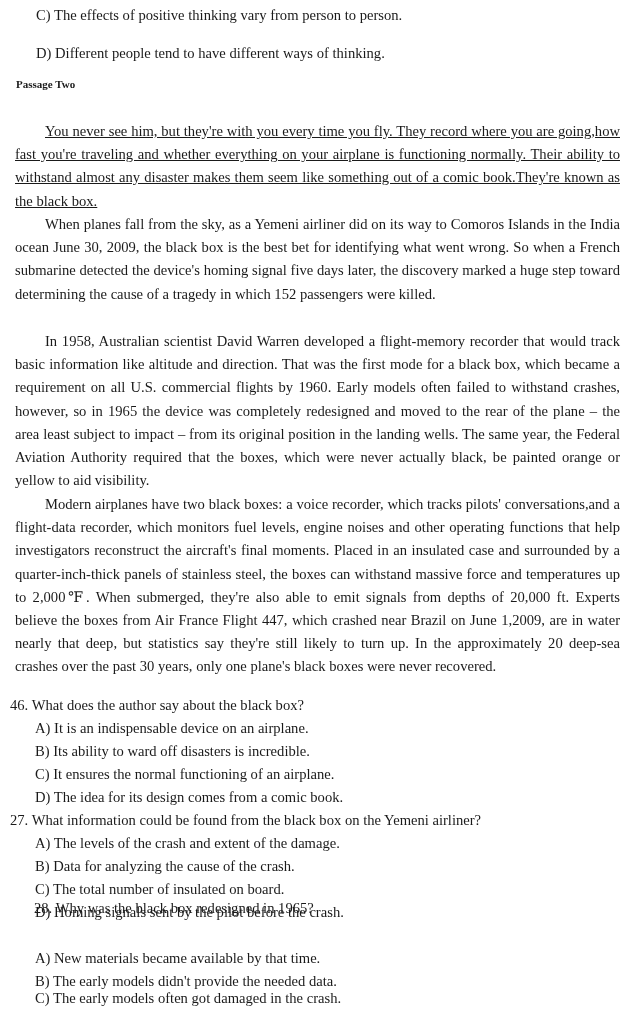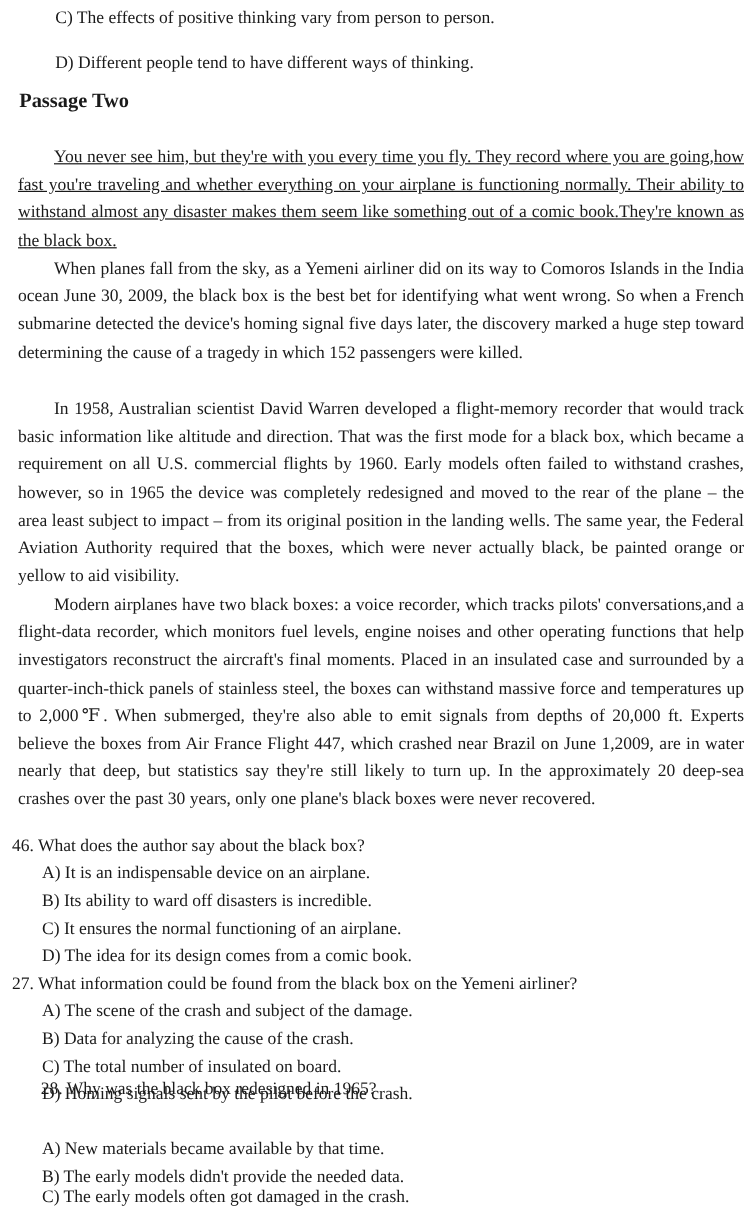--- a/index.html
+++ b/index.html
@@ -15,25 +15,25 @@
       font-family: "Liberation Serif", "DejaVu Serif", serif;
       color: #1a1a1a;
       font-size: 14.6px;
     }
     .line {
       position: absolute;
       left: 0;
       white-space: nowrap;
       line-height: 20px;
     }
-    .opt { left: 46px; text-align: center; }
+    .opt { left: 36px; text-align: center; }
     .heading {
       left: 16px;
       font-weight: bold;
-      font-size: 17px;
+      font-size: 11px;
     }
     .para {
       position: absolute;
       left: 15px;
       width: 605px;
       line-height: 23.2px;
       text-align: justify;
       text-align-last: left;
     }
     .q { left: 10px; }
@@ -57,21 +57,21 @@
   <div>
     <div class="line q" style="top:695px;">46. What does the author say about the black box?</div>
     <div class="line qopt" style="top:718px;">A) It is an indispensable device on an airplane.</div>
     <div class="line qopt" style="top:741px;">B) Its ability to ward off disasters is incredible.</div>
     <div class="line qopt" style="top:764px;text-align:right;">C) It ensures the normal functioning of an airplane.</div>
     <div class="line qopt" style="top:787px;">D) The idea for its design comes from a comic book.</div>
   </div>
 
   <div>
     <div class="line q" style="top:810px;">27. What information could be found from the black box on the Yemeni airliner?</div>
-    <div class="line qopt" style="top:833px;">A) The scene of the crash and subject of the damage.</div>
+    <div class="line qopt" style="top:833px;">A) The levels of the crash and extent of the damage.</div>
     <div class="line qopt" style="top:856px;">B) Data for analyzing the cause of the crash.</div>
     <div class="line qopt" style="top:879px;">C) The total number of insulated on board.</div>
     <div class="line qopt" style="top:902px;">D) Homing signals sent by the pilot before the crash.</div>
   </div>
 
   <div>
     <div class="line q" style="top:898px;margin-left:24px;">28. Why was the black box redesigned in 1965?</div>
     <div class="line qopt" style="top:948px;">A) New materials became available by that time.</div>
     <div class="line qopt" style="top:971px;">B) The early models didn't provide the needed data.</div>
     <div class="line qopt" style="top:988px;text-align:center;">C) The early models often got damaged in the crash.</div>

